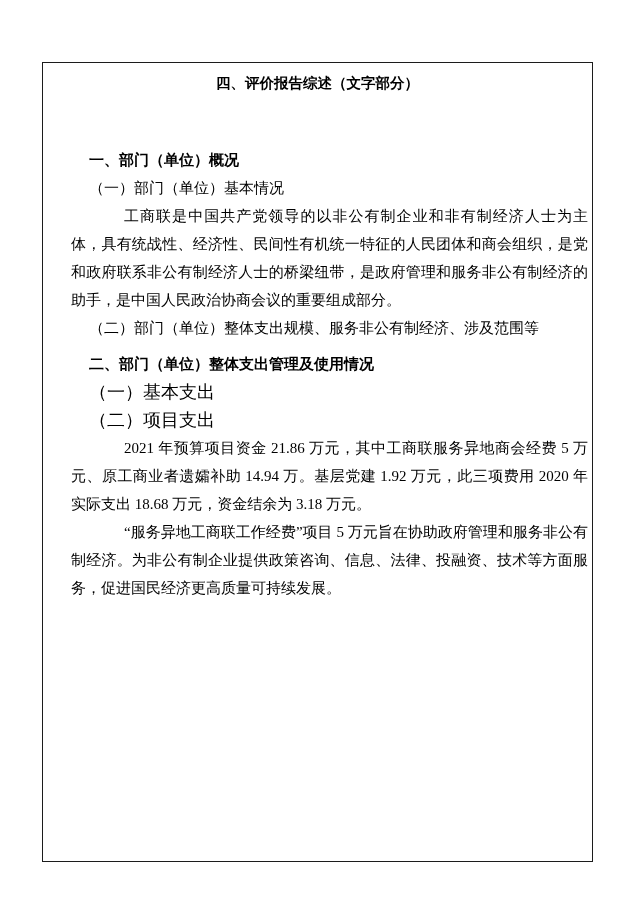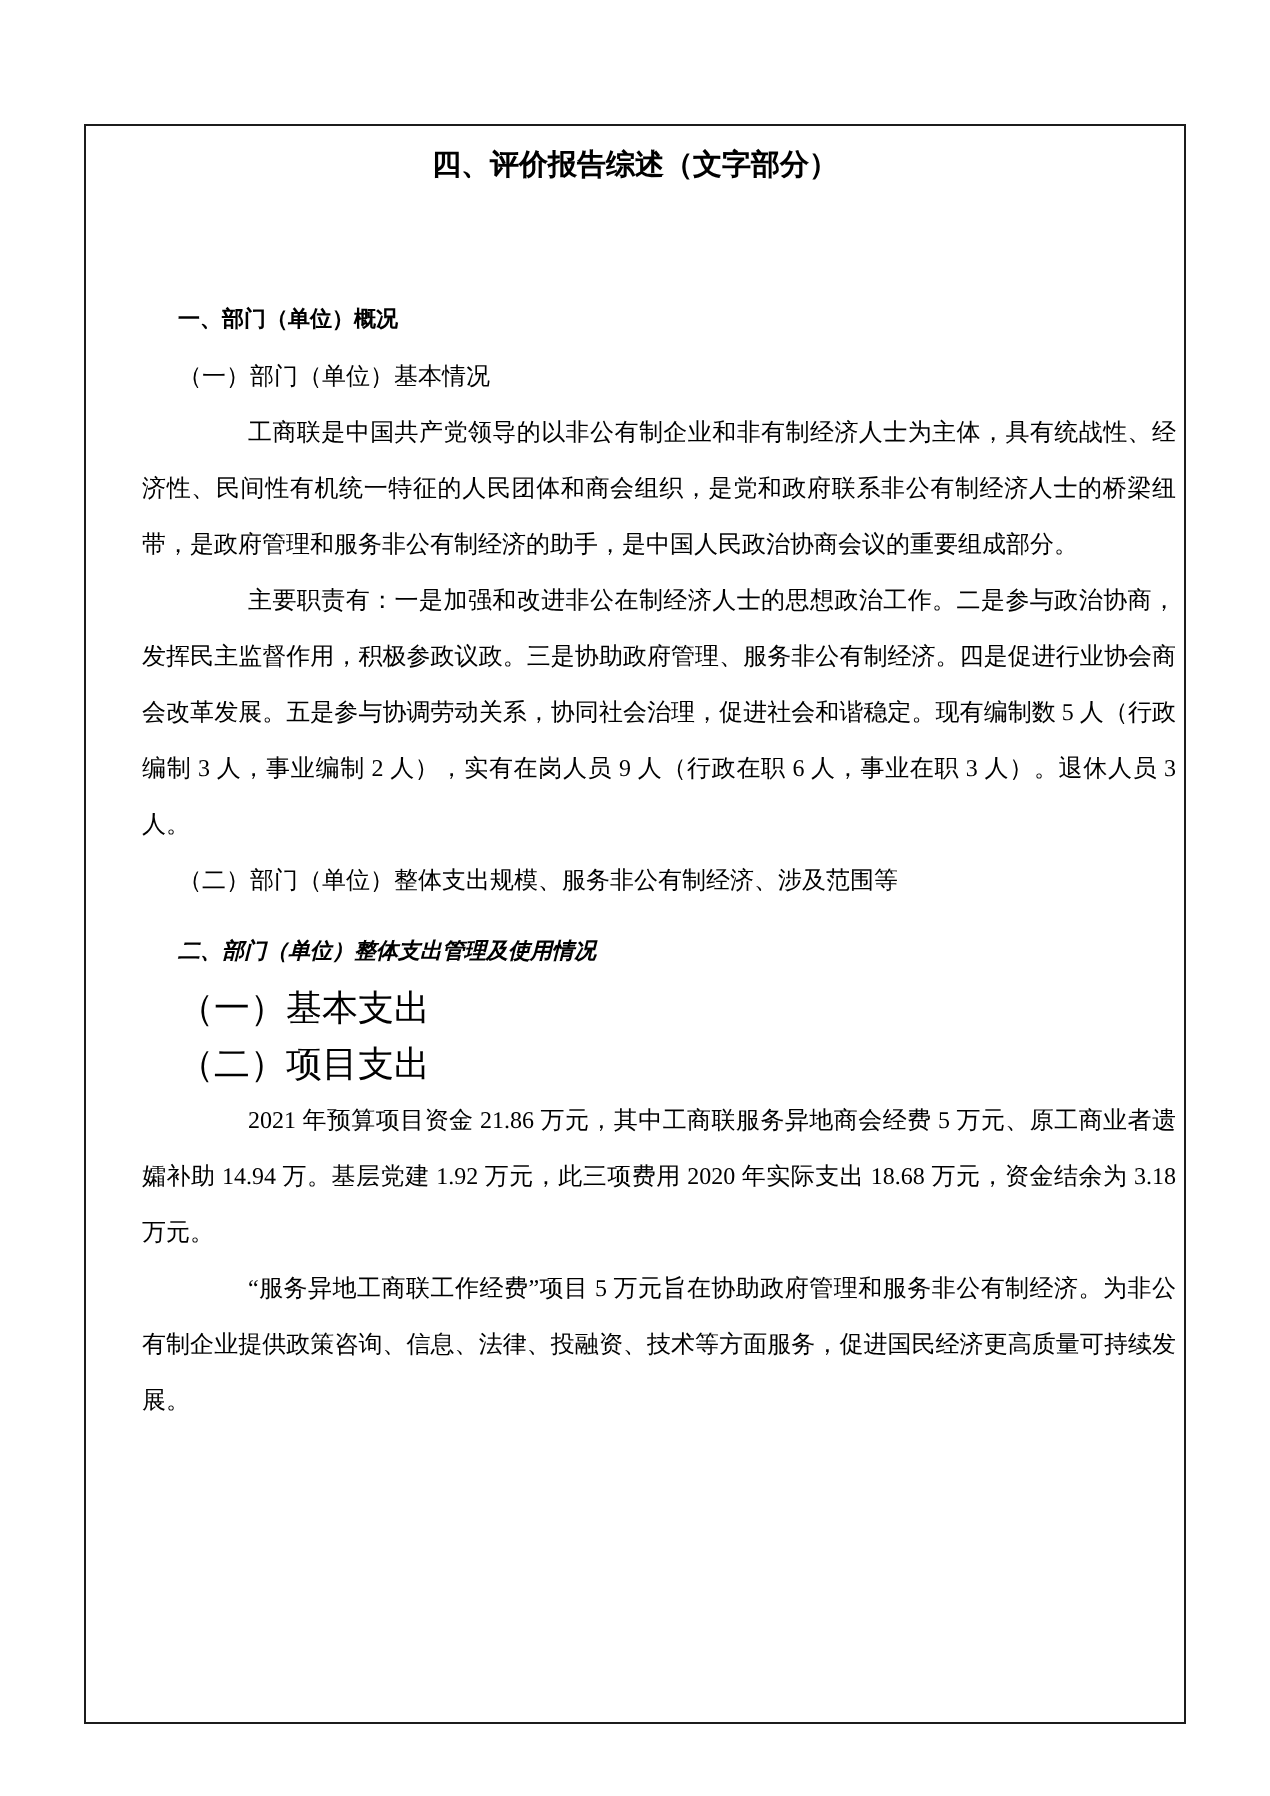--- a/index.html
+++ b/index.html
@@ -25,59 +25,57 @@
   }
   .doc-title {
     text-align: center;
     font-weight: bold;
     font-size: 14.5px;
     line-height: 22px;
     margin: 4px 0 52px 0;
   }
   .block {
     margin: 0;
-    font-size: 12px;
+    font-size: 15px;
     line-height: 28px;
   }
   .h-main {
     font-weight: bold;
-    font-size: 11px;
+    font-size: 15px;
     text-indent: 42px;
   }
   .h-sub {
     text-indent: 42px;
   }
   .h-sub-sm {
     text-indent: 42px;
     font-size: 18px;
   }
   .para {
     text-indent: 53px;
     text-align: justify;
     margin-left: 24px;
   }
   .sp-above {
     margin-top: 8px;
-    font-style: italic;
   }
 </style>
 </head>
 <body>
 
 <div class="frame">
 
   <div class="doc-title">四、评价报告综述（文字部分）</div>
 
   <p class="block h-main">一、部门（单位）概况</p>
 
   <p class="block h-sub">（一）部门（单位）基本情况</p>
 
   <p class="block para">工商联是中国共产党领导的以非公有制企业和非有制经济人士为主体，具有统战性、经济性、民间性有机统一特征的人民团体和商会组织，是党和政府联系非公有制经济人士的桥梁纽带，是政府管理和服务非公有制经济的助手，是中国人民政治协商会议的重要组成部分。</p>
 
-  <p class="block para">主要职责有：一是加强和改进非公在制经济人士的思想政治工作。二是参与政治协商，发挥民主监督作用，积极参政议政。三是协助政府管理、服务非公有制经济。四是促进行业协会商会改革发展。五是参与协调劳动关系，协同社会治理，促进社会和谐稳定。现有编制数 5 人（行政编制 3 人，事业编制 2 人），实有在岗人员 9 人（行政在职 6 人，事业在职 3 人）。退休人员 3 人。</p>
 
   <p class="block h-sub">（二）部门（单位）整体支出规模、服务非公有制经济、涉及范围等</p>
 
 
   <p class="block h-main sp-above">二、部门（单位）整体支出管理及使用情况</p>
 
   <p class="block h-sub-sm">（一）基本支出</p>
 
 
   <p class="block h-sub-sm">（二）项目支出</p>

